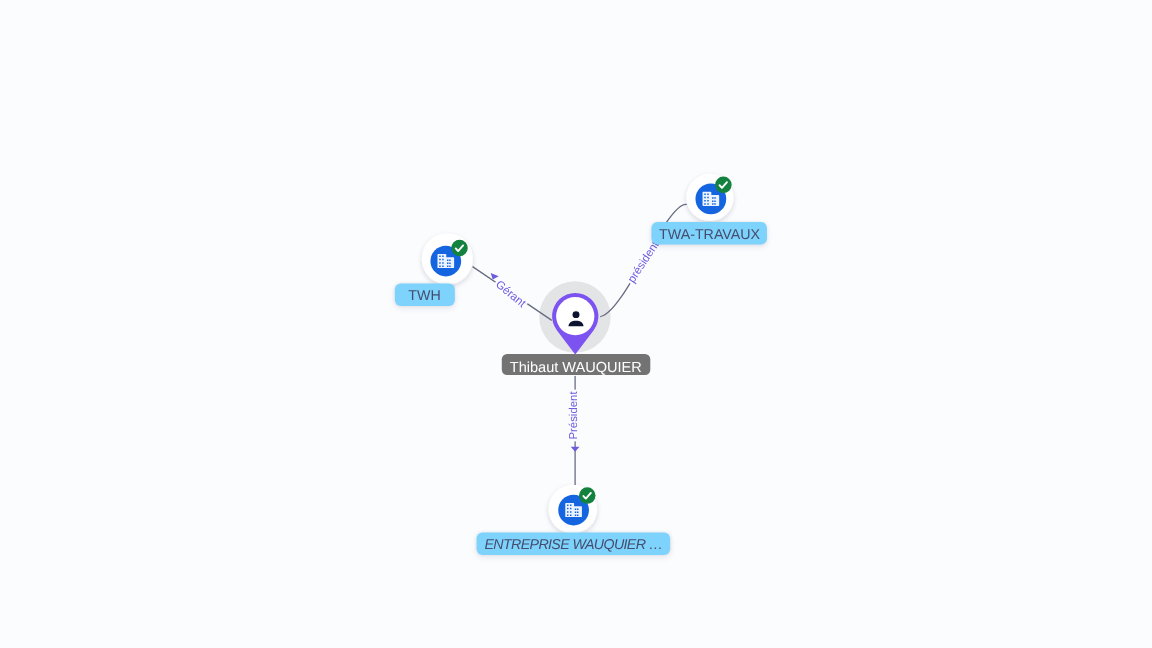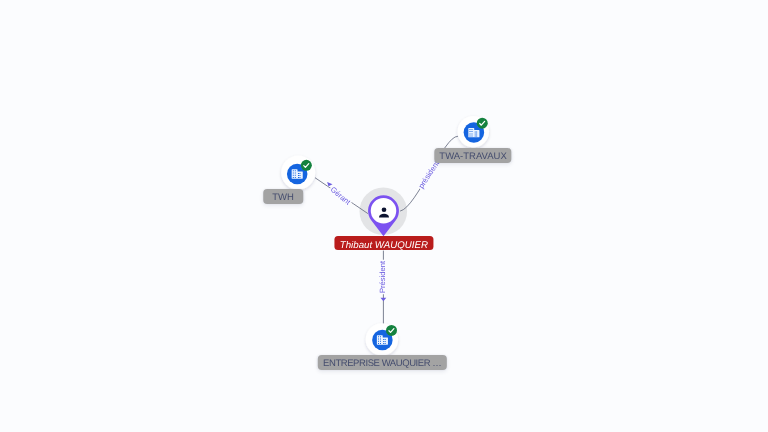--- a/index.html
+++ b/index.html
@@ -3,29 +3,29 @@
 <meta charset="utf-8">
 <title>Graphe de liens</title>
 <style>
   html,body{margin:0;padding:0;}
   body{width:768px;height:432px;background:#fbfcfe;overflow:hidden;
        font-family:"Liberation Sans",sans-serif;-webkit-font-smoothing:antialiased;
        text-rendering:geometricPrecision;}
   text,div{-webkit-font-smoothing:antialiased;}
   #stage{position:relative;width:768px;height:432px;background:#fbfcfe;}
   svg.layer{position:absolute;left:0;top:0;width:768px;height:432px;overflow:visible;}
-  .node-label{position:absolute;background:#a3a3a3;border-radius:4px;
+  .node-label{position:absolute;background:#7dd3fc;border-radius:4px;
              box-shadow:0 1.5px 4px rgba(30,40,80,.10),0 0 2px rgba(30,40,80,.07);
              color:#454d6e;font-size:9.5px;line-height:13.6px;height:13.6px;
              white-space:nowrap;text-align:center;padding:2px 5px 0;min-width:29.5px;
              box-sizing:content-box;transform:translate(-50%,0);}
-  .person-label{position:absolute;background:#b91c1c;border-radius:3.5px;color:#fff;
+  .person-label{position:absolute;background:#737373;border-radius:3.5px;color:#fff;
                font-size:9.7px;line-height:9.2px;height:9.2px;white-space:nowrap;
-               padding:4.5px 5.5px 0;transform:translate(-50%,0);font-style:italic;}
-  .node-label.tight{letter-spacing:-0.43px;}
+               padding:4.5px 5.5px 0;transform:translate(-50%,0);}
+  .node-label.tight{letter-spacing:-0.43px;font-style:italic;}
   .edge-label-text{font-family:"Liberation Sans",sans-serif;font-size:7.6px;}
 </style>
 </head>
 <body>
 
 <div id="stage">
 
   <svg class="layer" id="halo-layer">
     <circle cx="383.3" cy="211.3" r="23.8" fill="#e3e4e6"></circle>
   </svg>

